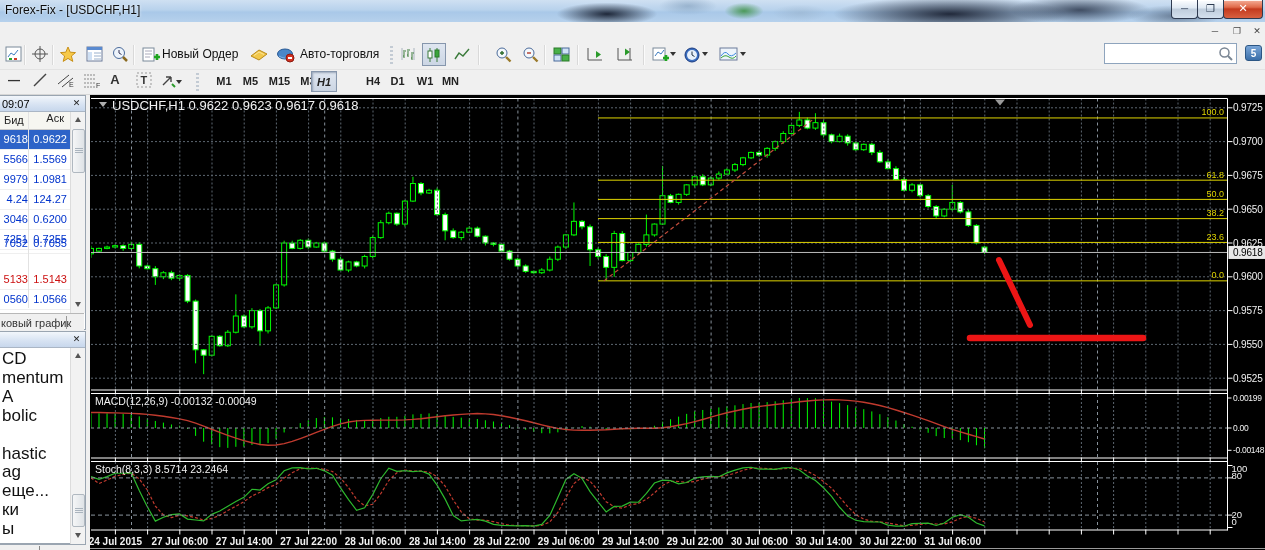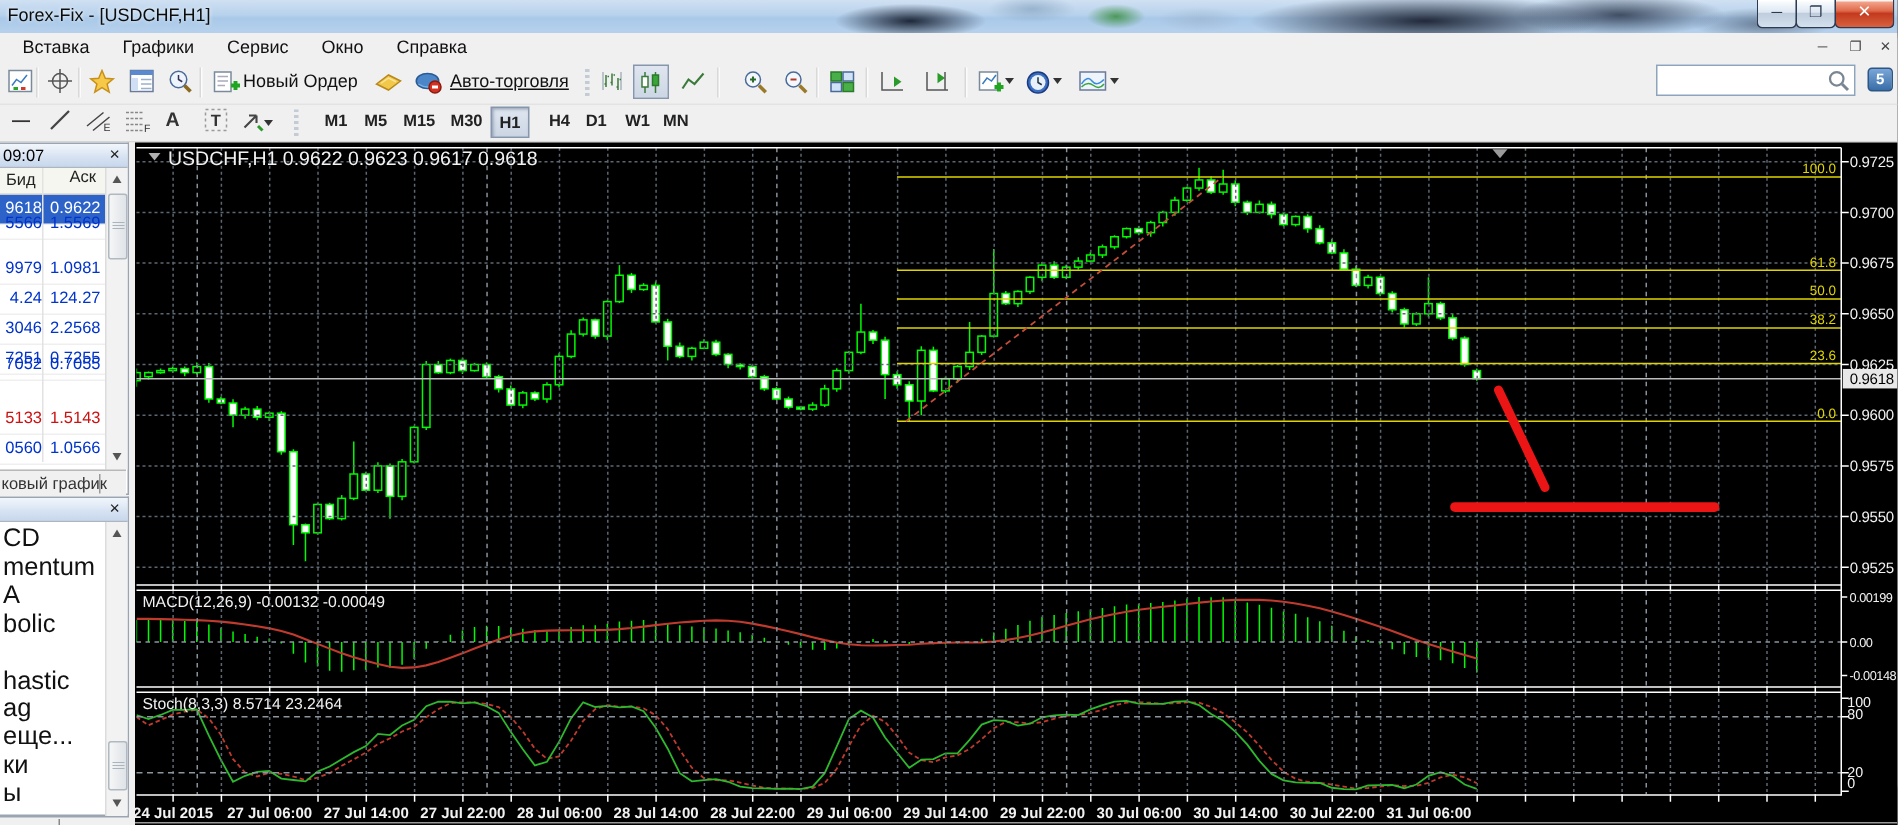--- a/index.html
+++ b/index.html
@@ -1,18 +1,18 @@
 <!DOCTYPE html>
 <html><head>
 <meta charset="utf-8">
 <style>
 * { margin:0; padding:0; box-sizing:border-box; }
 html,body { width:1265px; height:550px; overflow:hidden; }
 #app { position:relative; width:1265px; height:550px; background:#f0f0f0;
-  font-family:"Liberation Sans","DejaVu Sans",sans-serif; font-size:11px; color:#000;border-radius:27px; }
+  font-family:"Liberation Sans","DejaVu Sans",sans-serif; font-size:11px; color:#000; }
 
 
 #titlebar { position:absolute; left:0; top:0; width:1265px; height:22px; overflow:hidden;
   background:
    radial-gradient(70px 16px at 607px 14px, rgba(15,22,38,.9), rgba(15,22,38,0) 72%),
    radial-gradient(42px 13px at 688px 6px, rgba(120,150,180,.55), transparent 70%),
    radial-gradient(26px 11px at 744px 11px, rgba(70,150,82,.95), transparent 75%),
    radial-gradient(40px 12px at 800px 13px, rgba(150,175,200,.5), transparent 70%),
    radial-gradient(150px 22px at 950px 14px, rgba(22,28,44,.92), transparent 78%),
    radial-gradient(90px 18px at 1080px 10px, rgba(35,45,65,.8), transparent 78%),
@@ -115,21 +115,20 @@
 <div id="app">
 
   <div id="titlebar">
     <span id="window-title">Forex-Fix - [USDCHF,H1]</span>
     <div class="wbtn" style="left:1171px;width:27px;"><span>─</span></div>
     <div class="wbtn" style="left:1197px;width:27px;"><span>❐</span></div>
     <div class="wbtn" id="btn-close-win" style="left:1223px;width:40px;"><span>✕</span></div>
   </div>
 
   <div id="menubar">
-    <div id="menu-items" style="position:absolute;left:4px;top:0;"><span class="menu-item">Вставка</span><span class="menu-item">Графики</span><span class="menu-item">Сервис</span><span class="menu-item">Окно</span><span class="menu-item">Справка</span></div>
     <div class="mdi-btn" style="left:1206px;"><span>─</span></div>
     <div class="mdi-btn" style="left:1228px;"><span>❐</span></div>
     <div class="mdi-btn" style="left:1248px;"><span>✕</span></div>
   </div>
 
   <div id="toolbar1">
     <div class="tbtn" style="left:1px;"><svg width="17" height="17">
           <rect x="1" y="1" width="15" height="14" fill="#fff" stroke="#7a8a9a"></rect>
           <path d="M3 11 L6 7 L9 9 L13 4" stroke="#3a7abf" fill="none"></path>
           <path d="M4 13 h3" stroke="#2aa52a" stroke-width="2"></path>
@@ -165,21 +164,21 @@
     <div class="tbtn" style="left:247px;"><svg width="20" height="17">
           <path d="M2 10 L10 4 L18 8 L10 14 Z" fill="#f2c84b" stroke="#b8891a"></path>
           <path d="M5 9.5 L10 6 L15 8.5" stroke="#fbe49a" fill="none"></path>
         </svg></div>
     <div class="tbtn" style="left:274px;"><svg width="20" height="18">
           <ellipse cx="9" cy="8" rx="7.5" ry="5" fill="#4a86c8" stroke="#2a5a94"></ellipse>
           <path d="M3 10 q6 4 12 0" stroke="#7ab0e4" fill="none"></path>
           <circle cx="14" cy="12" r="4" fill="#d43020" stroke="#8a1a10"></circle>
           <rect x="12" y="11" width="4" height="2" fill="#fff"></rect>
         </svg></div>
-    <span class="tlabel" style="left:300px;text-decoration:underline;">Авто-торговля</span>
+    <span class="tlabel" style="left:300px;">Авто-торговля</span>
     <div class="thandle" style="left:390px;"></div>
     <div class="tbtn" style="left:396px;"><svg width="17" height="17">
           <path d="M2 14 V2 M14 14 V2" stroke="#aab4be"></path>
           <path d="M4 4 v8 M3 10 h1 M5 5 h1 M8 3 v8 M7 9 h1 M9 4 h1 M12 6 v8 M11 12 h1 M13 7 h1" stroke="#3a7a3a"></path>
         </svg></div>
     <div class="tbtn" style="left:422px;border:1px solid #8696ac;background:linear-gradient(180deg,#dfe6f0,#ccd6e4);"><svg width="16" height="16">
           <path d="M4 1 v14 M11 1 v14" stroke="#3a7a3a"></path>
           <rect x="2" y="4" width="4" height="7" fill="#fff" stroke="#3a7a3a"></rect>
           <rect x="9" y="3" width="4" height="7" fill="#3aa53a" stroke="#2a7a2a"></rect>
         </svg></div>
@@ -265,21 +264,21 @@
           <path d="M3 13 L11 5 M11 5 h-5 M11 5 v5" stroke="#444" fill="none" stroke-width="1.4"></path>
           <path d="M12 12 l3 3" stroke="#2a9a2a" stroke-width="2"></path>
         </svg></div>
     <div class="drop" style="left:176px;top:10px;"></div>
     <div class="thandle" style="left:196px;top:3px;"></div>
     <div id="tf-buttons">
         <div class="tf-btn" style="left: 211px; width: 26px;">M1</div>
         <div class="tf-btn" style="left: 238px; width: 25px;">M5</div>
         <div class="tf-btn" style="left: 264px; width: 31px;">M15</div>
         <div class="tf-btn" style="left: 296px; width: 30px;">M30</div>
-        <div class="tf-btn pressed" style="left: 327px; width: 26px;">H1</div>
+        <div class="tf-btn pressed" style="left: 311px; width: 26px; font-style: italic;">H1</div>
         <div class="tf-btn" style="left: 354px; width: 26px; text-align: right;">H4</div>
         <div class="tf-btn" style="left: 384px; width: 27px;">D1</div>
         <div class="tf-btn" style="left: 412px; width: 26px;">W1</div>
         <div class="tf-btn" style="left: 438px; width: 25px;">MN</div>
       </div>
   </div>
 
   <div id="market-watch" class="panel">
     <div class="panel-header">
       <span id="mw-time">09:07</span>
@@ -287,35 +286,35 @@
     </div>
     <div id="mw-colhead">
       <span class="col1">Бид</span>
       <span class="col2">Аск</span>
     </div>
     <div id="mw-rows">
         <div class="mw-row sel" style="top: 34px;">
           <span class="mw-bid" style="color:#0033cc">9618</span>
           <span class="mw-ask" style="color:#0033cc">0.9622</span>
         </div>
-        <div class="mw-row" style="top: 44px;">
+        <div class="mw-row" style="top: 54px;">
           <span class="mw-bid" style="color:#0033cc">5566</span>
           <span class="mw-ask" style="color:#0033cc">1.5569</span>
         </div>
         <div class="mw-row" style="top: 74px;">
           <span class="mw-bid" style="color:#0033cc">9979</span>
           <span class="mw-ask" style="color:#0033cc">1.0981</span>
         </div>
         <div class="mw-row" style="top: 94px;">
           <span class="mw-bid" style="color:#0033cc">4.24</span>
           <span class="mw-ask" style="color:#0033cc">124.27</span>
         </div>
         <div class="mw-row" style="top: 114px;">
           <span class="mw-bid" style="color:#0033cc">3046</span>
-          <span class="mw-ask" style="color:#0033cc">2.2568</span>
+          <span class="mw-ask" style="color:#0033cc">0.6200</span>
         </div>
         <div class="mw-row" style="top: 134px;">
           <span class="mw-bid" style="color:#0033cc">7251</span>
           <span class="mw-ask" style="color:#0033cc">0.7255</span>
         </div>
         <div class="mw-row" style="top: 138px;">
           <span class="mw-bid" style="color:#0033cc">7052</span>
           <span class="mw-ask" style="color:#0033cc">0.7055</span>
         </div>
         <div class="mw-row" style="top: 174px;">

